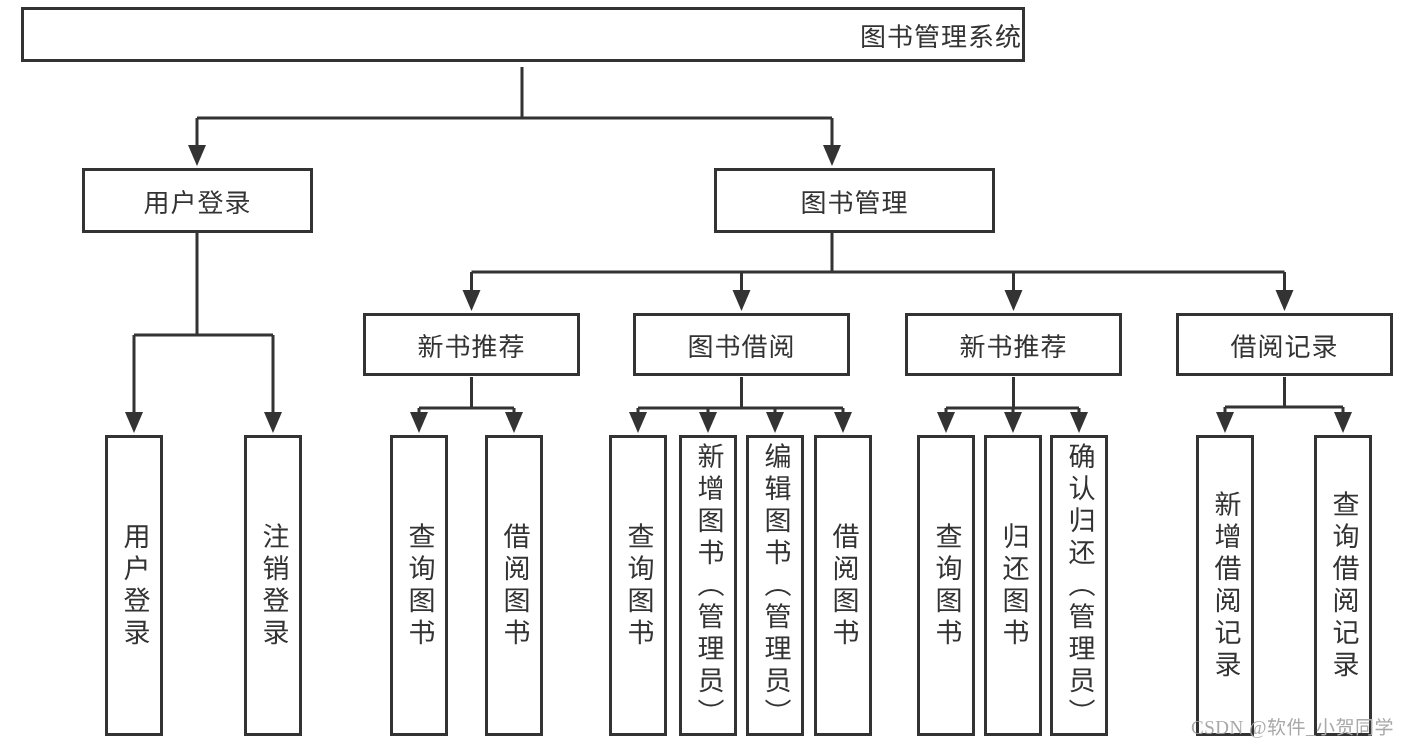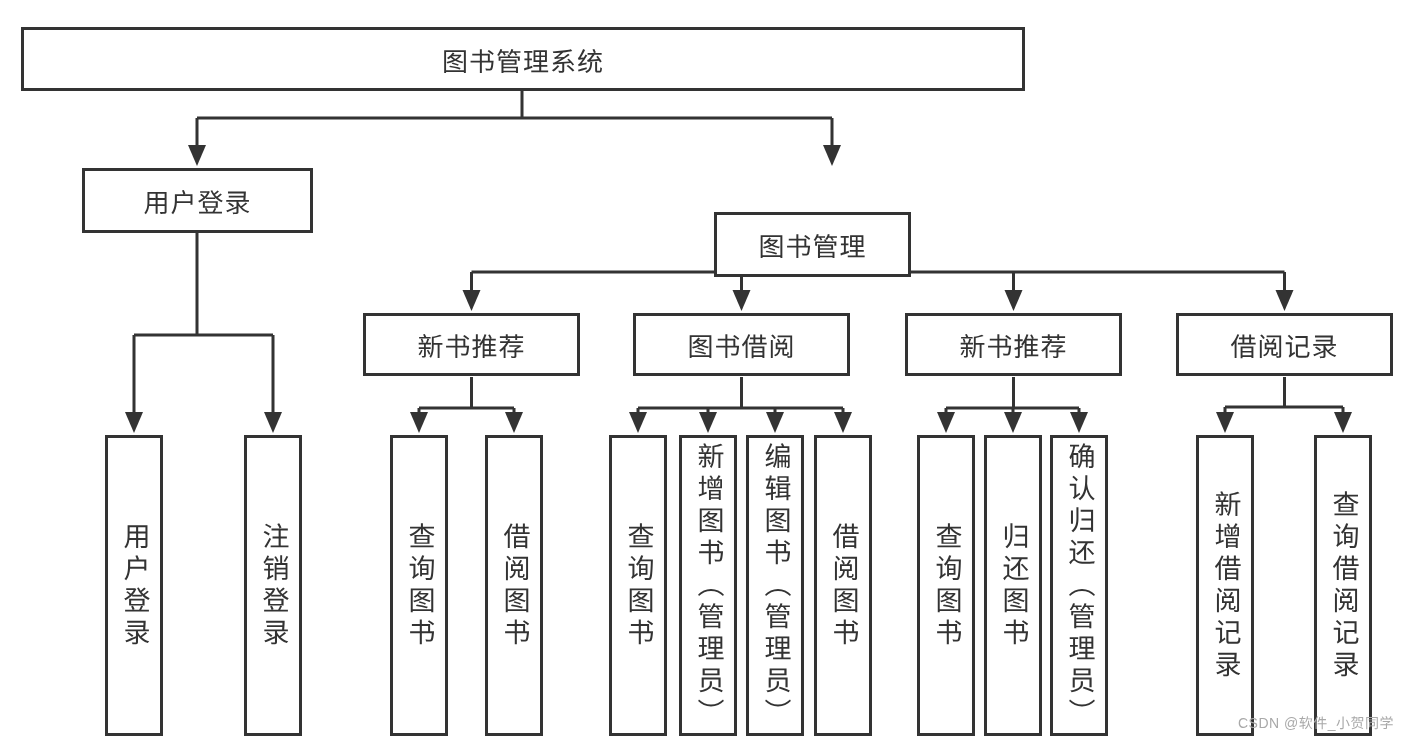--- a/index.html
+++ b/index.html
@@ -27,45 +27,46 @@
     display: flex;
     align-items: center;
     justify-content: center;
     z-index: 1;
   }
   .node-h {            
     font-size: 26px;
     letter-spacing: 1px;
     white-space: nowrap;
   }
-  .node-root   { left: 21px;  top: 27px;  width: 1004px; height: 64px; }
+  .node-root   { left: 21px;  top: 7px;  width: 1004px; height: 55px; justify-content: flex-end; }
   .node-l2     { top: 168px;  height: 65px; }
   .node-l3     { top: 313px;  height: 63px; width: 217px; }
   .leaf {                     
     top: 435px;
     width: 58px;
     height: 301px;
   }
   .leaf .vtext {
     writing-mode: vertical-rl;
     text-orientation: mixed;
     font-size: 27px;
     letter-spacing: 5px;
     line-height: 1;
     white-space: nowrap;
   }
   #watermark {
     position: absolute;
     right: 11px;
     top: 712px;
     z-index: 3;
-    font-size: 14px;
+    font-size: 19px;
     letter-spacing: 0.5px;
     color: #a9a9a9;
     white-space: nowrap;
+    font-family: Liberation Serif, serif;
   }
 </style>
 </head>
 <body>
 
 <div id="canvas">
 
   <svg id="connector-svg" viewBox="0 0 1405 747" xmlns="http://www.w3.org/2000/svg">
     <g stroke="#333333" stroke-width="3" fill="none">
       <path d="M522 67 V118 M197 118 H832 M197 118 V150 M832 118 V150"></path>
@@ -99,21 +100,21 @@
     </g>
   </svg>
 
   <div class="node node-h node-root">
     <span>图书管理系统</span>
   </div>
 
   <div class="node node-h node-l2" style="left:82px; width:231px;">
     <span>用户登录</span>
   </div>
-  <div class="node node-h node-l2" style="left:714px; width:197px;margin-top:44px;">
+  <div class="node node-h node-l2" style="left:714px; width:281px;">
     <span>图书管理</span>
   </div>
 
   <div class="node node-h node-l3" style="left:363px;">
     <span>新书推荐</span>
   </div>
   <div class="node node-h node-l3" style="left:633px;">
     <span>图书借阅</span>
   </div>
   <div class="node node-h node-l3" style="left:905px;">

